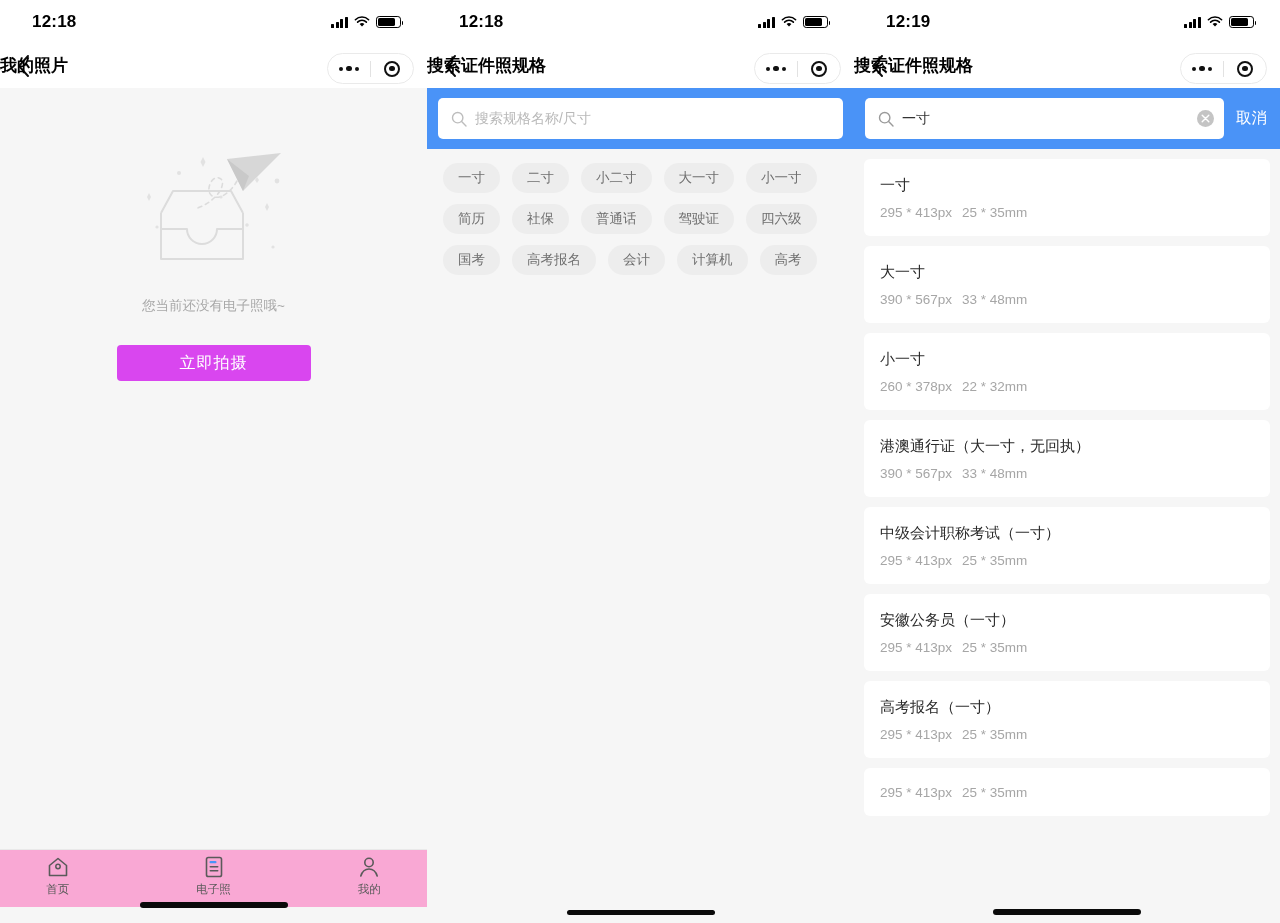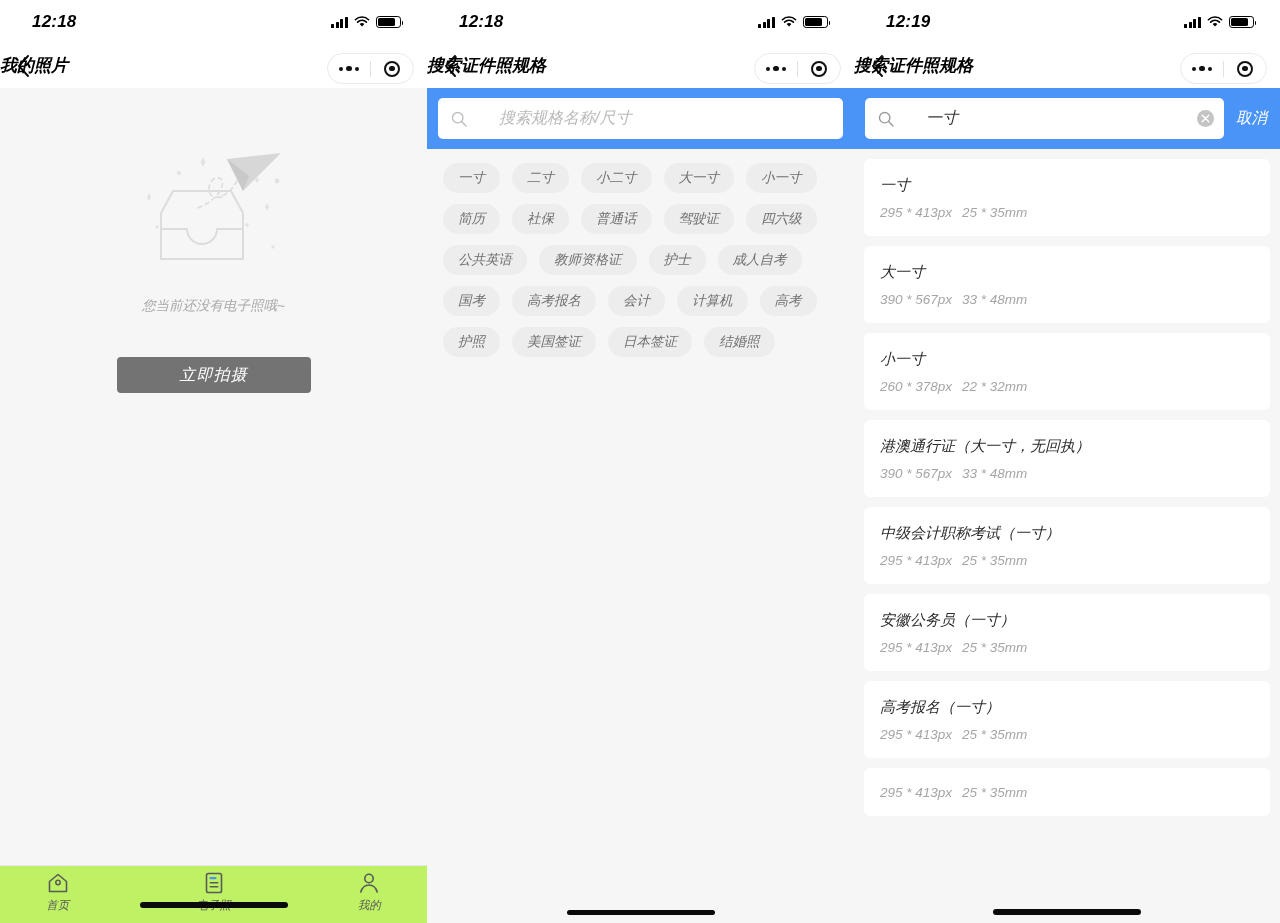--- a/index.html
+++ b/index.html
@@ -1,21 +1,21 @@
 <!DOCTYPE html>
 <html><head>
 <meta charset="utf-8">
 <style>
   * { box-sizing: border-box; margin: 0; padding: 0; }
   html, body {
     width: 1280px; height: 923px;
     font-family: "Liberation Sans", "DejaVu Sans", sans-serif;
     background: #ffffff; overflow: hidden;
   }
-  .screens { display: flex; width: 1280px; height: 923px; font-style: italic; }
+  .screens { display: flex; width: 1280px; height: 923px; }
   .screen { position: relative; height: 923px; overflow: hidden; background: #f6f6f6; }
   .s1 { width: 427px; }
   .s2 { width: 427px; }
   .s3 { width: 426px; }
 
   
   .statusbar {
     height: 44px; background: #ffffff;
     display: flex; align-items: center; justify-content: space-between;
     padding: 0 26px 0 32px; position: relative; z-index: 5;
@@ -57,43 +57,43 @@
   .cap-target { flex: 1; display: flex; align-items: center; justify-content: center; }
   .cap-target .ring { width: 16px; height: 16px; border: 2px solid #111; border-radius: 50%; display:flex; align-items:center; justify-content:center; }
   .cap-target .ring b { width: 5.5px; height: 5.5px; background: #111; border-radius: 50%; display:block; }
 
   
   .s1-body { position: absolute; top: 88px; left:0; right:0; bottom: 58px; background: #f6f6f6; }
   .empty-wrap { padding-top: 63px; display: flex; flex-direction: column; align-items: center; }
   .empty-art { width: 150px; height: 128px; }
   .empty-text { margin-top: 18px; font-size: 13.5px; color: #a8a8a8; }
   .shoot-btn {
-    margin-top: 42px; width: 194px; height: 36px; background: #737373;
+    margin-top: 30px; width: 194px; height: 36px; background: #d946ef;
     color: #fff; font-size: 16px; border-radius: 4px;
     display: flex; align-items: center; justify-content: center; letter-spacing: 1px;
   }
 
   .tabbar {
-    position: absolute; bottom: 0; left: 0; right: 0; height: 58px;
-    background: #bef264; border-top: 1px solid #e9e9e9;
+    position: absolute; bottom: 16px; left: 0; right: 0; height: 58px;
+    background: #f9a8d4; border-top: 1px solid #e9e9e9;
     display: flex; align-items: flex-start; padding-top: 5px; gap: 40px;
   }
   .tab { flex: 1; display: flex; flex-direction: column; align-items: center; gap: 3px; }
   .tab-label { font-size: 11.5px; color: #5a5a5a; }
 
   
   .searchbar {
     background: #4a93f7; height: 61px; display: flex; align-items: center;
     padding: 0 11px; position: relative; z-index: 3;
   }
   .search-field {
     flex: 1; height: 41px; background: #fff; border-radius: 5px;
     display: flex; align-items: center; padding: 0 10px 0 13px; gap: 8px;
   }
-  .search-text { font-size: 16px; color: #b9b9b9; flex: 1; margin-left: 24px; }
+  .search-text { font-size: 14px; color: #b9b9b9; flex: 1; }
   .search-text.filled { color: #333; }
   .clear-icon {
     width: 17px; height: 17px; border-radius: 50%; background: #c4c4c4;
     display: flex; align-items: center; justify-content: center; flex: none;
   }
   .cancel-btn { color: #fff; font-size: 15.5px; padding: 0 2px 0 12px; white-space: nowrap; }
 
   
   .s2-body { position: absolute; top: 149px; left: 0; right: 0; bottom: 0; background: #f6f6f6; padding: 0 14px; }
   .hot-title { font-size: 13.5px; font-weight: bold; color: #2c2c2c; padding: 28px 4px 0; }
@@ -291,37 +291,25 @@
             <div class="tag">小一寸</div>
           </div>
           <div class="tag-row">
             <div class="tag">简历</div>
             <div class="tag">社保</div>
             <div class="tag">普通话</div>
             <div class="tag">驾驶证</div>
             <div class="tag">四六级</div>
           </div>
           <div class="tag-row">
-            <div class="tag">公共英语</div>
-            <div class="tag">教师资格证</div>
-            <div class="tag">护士</div>
-            <div class="tag">成人自考</div>
-          </div>
-          <div class="tag-row">
             <div class="tag">国考</div>
             <div class="tag">高考报名</div>
             <div class="tag">会计</div>
             <div class="tag">计算机</div>
             <div class="tag">高考</div>
-          </div>
-          <div class="tag-row">
-            <div class="tag">护照</div>
-            <div class="tag">美国签证</div>
-            <div class="tag">日本签证</div>
-            <div class="tag">结婚照</div>
           </div>
         </div>
     </div>
 
     <div class="home-indicator" style="bottom:8px;"></div>
   </div>
 
   <div class="screen s3">
 
     <div class="statusbar">

